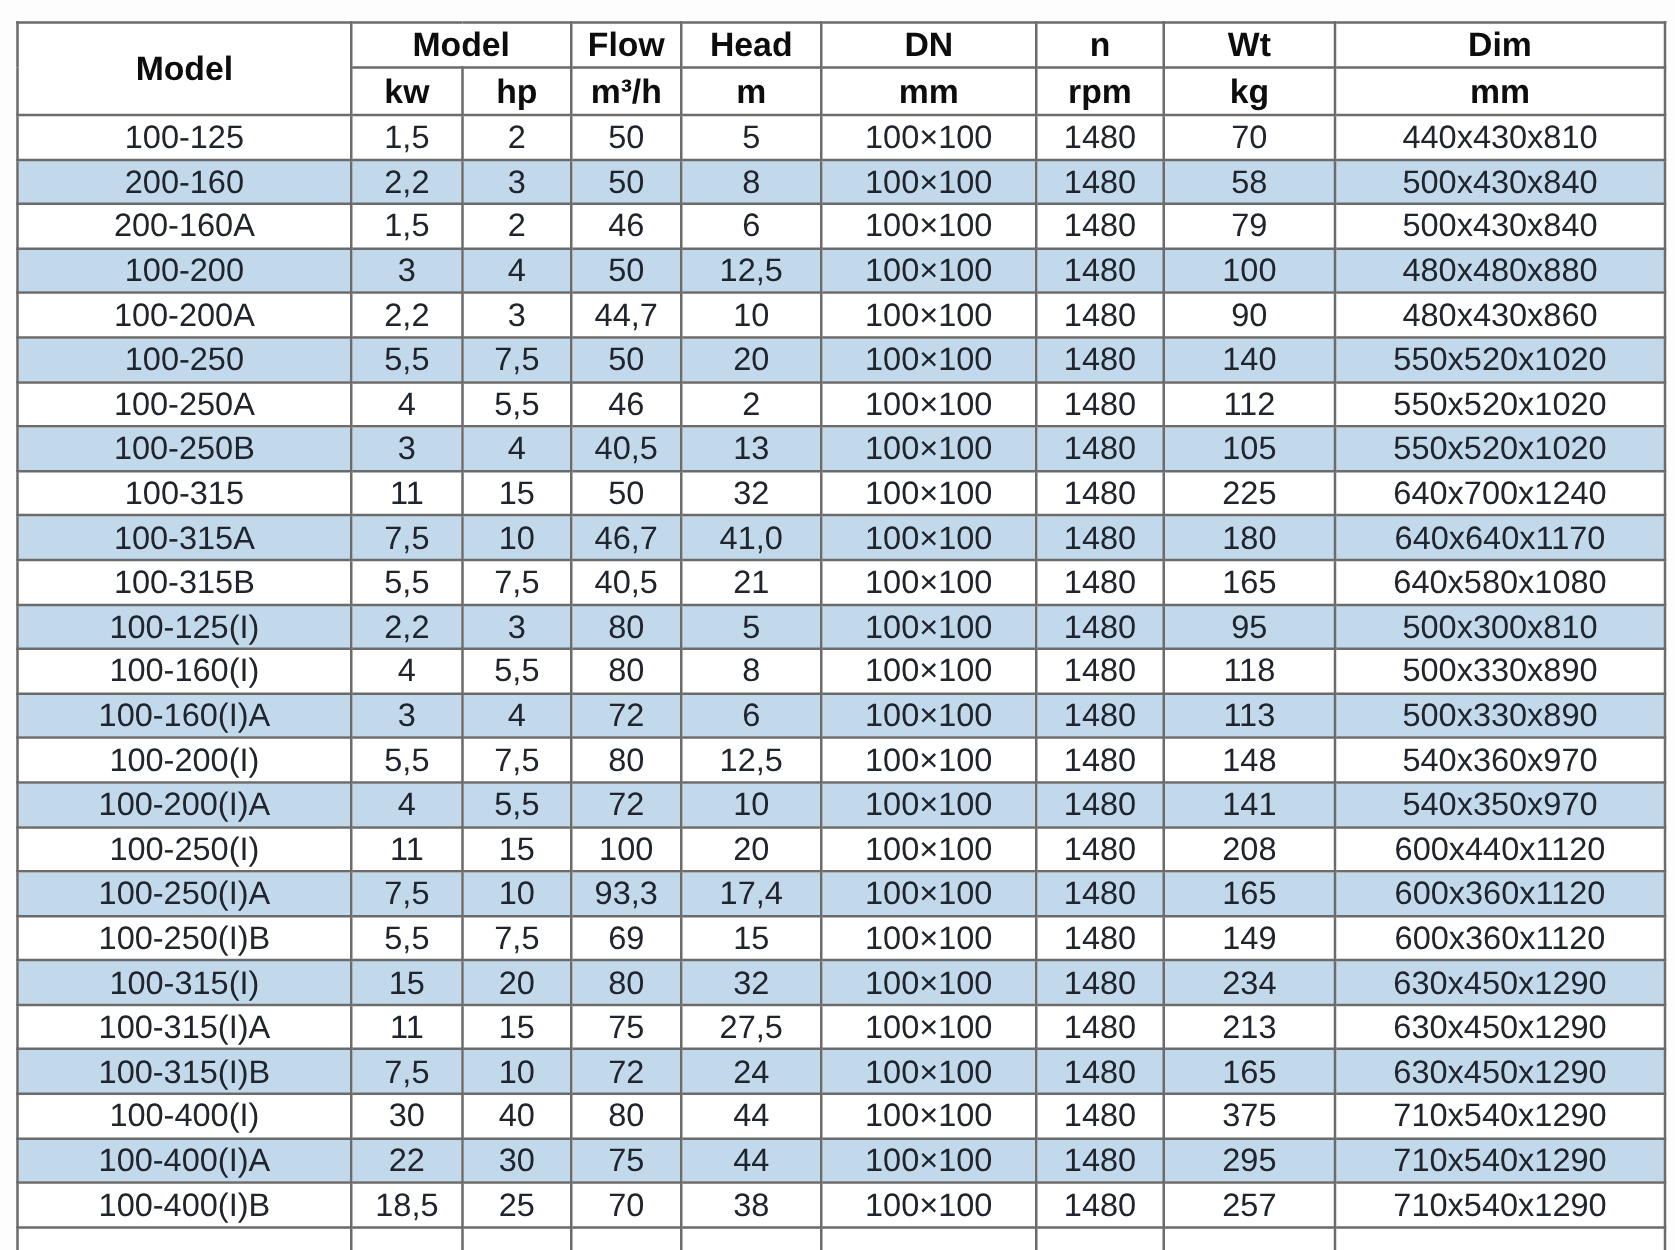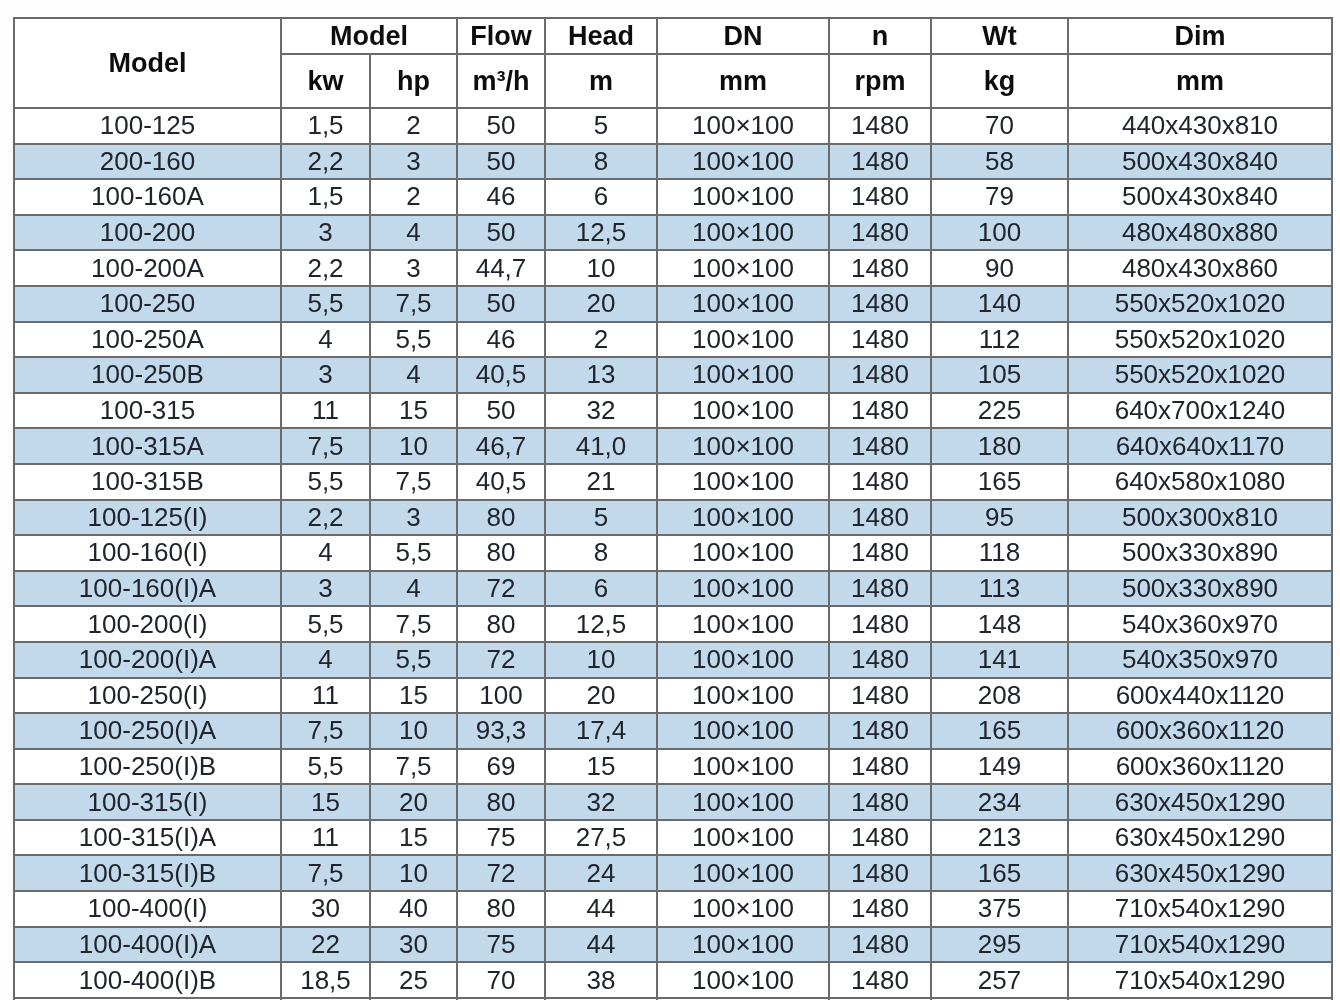--- a/index.html
+++ b/index.html
@@ -35,21 +35,21 @@
     font-weight: bold;
     color: #0d0d0d;
     background: #ffffff;
   }
   table.spec td {
     font-size: 26px;
     color: #20242c;
     background: #ffffff;
   }
   tr.hdr-top  { height: 36px; }
-  tr.hdr-bot  { height: 54px; }
+  tr.hdr-bot  { height: 38px; }
   tr.data-row { height: 35.6px; }
   td.model-cell {
     text-align: left;
     padding-left: 10px;
   }
   tr.stripe td { background: #c2d9ec; }
   tr.clipped-row { height: 24px; }
   tr.clipped-row td { background: #ffffff; }
 </style>
 </head>
@@ -107,21 +107,21 @@
           <td>2,2</td>
           <td>3</td>
           <td>50</td>
           <td>8</td>
           <td>100×100</td>
           <td>1480</td>
           <td>58</td>
           <td>500x430x840</td>
         </tr>
         <tr class="data-row">
-          <td class="model-cell">100-160A</td>
+          <td class="model-cell">200-160A</td>
           <td>1,5</td>
           <td>2</td>
           <td>46</td>
           <td>6</td>
           <td>100×100</td>
           <td>1480</td>
           <td>79</td>
           <td>500x430x840</td>
         </tr>
         <tr class="data-row stripe">

